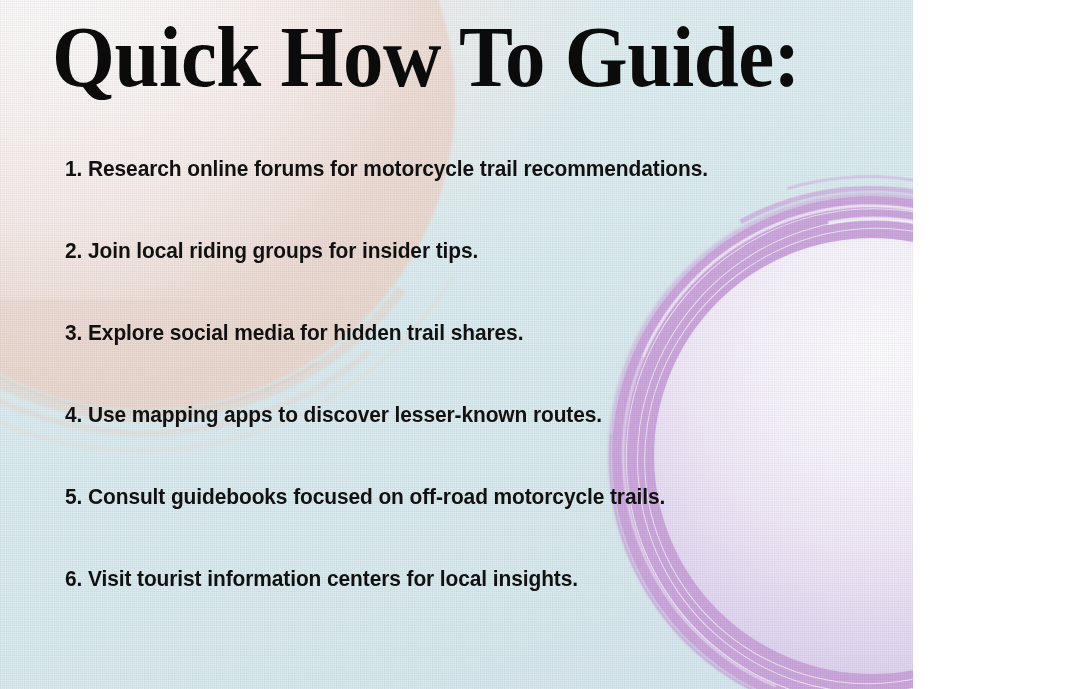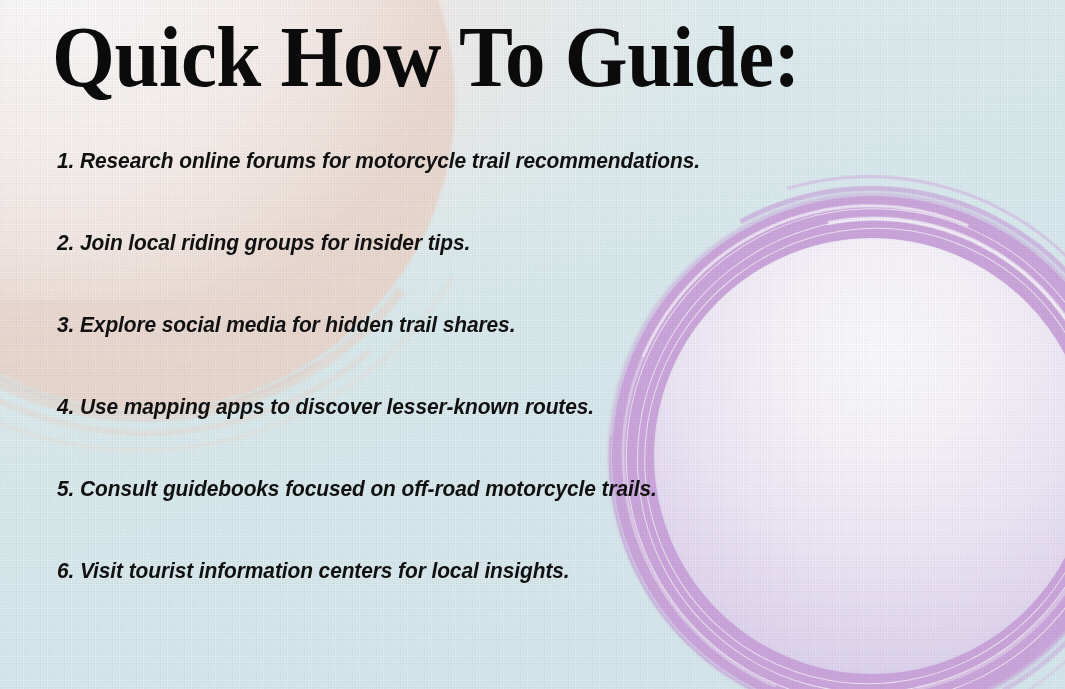--- a/index.html
+++ b/index.html
@@ -3,21 +3,21 @@
 <meta charset="utf-8">
 <style>
   html, body {
     margin: 0;
     padding: 0;
     background: #ffffff;
   }
 
   #poster {
     position: relative;
-    width: 1065px;
+    width: 913px;
     height: 689px;
     overflow: hidden;
     background: #c4b5fd;
     font-family: "Liberation Sans", sans-serif;
   }
 
   
   .bg-base {
     position: absolute;
     inset: 0;
@@ -215,25 +215,24 @@
     color: #0b0b0b;
     transform: scaleX(.94);
     transform-origin: left top;
     white-space: nowrap;
   }
 
   .steps {
     position: absolute;
     left: 57px;
     top: 150px;
-    margin: 0;
+    margin: 8px;
     padding: 0;
     list-style: none;
     width: 940px;
-    font-style: italic;
   }
   .step {
     font-family: "Liberation Sans", sans-serif;
     font-weight: 700;
     font-size: 22.5px;
     line-height: 1;
     color: #111111;
     height: 82px;
     letter-spacing: -0.1px;
     transform: scaleX(.93);

